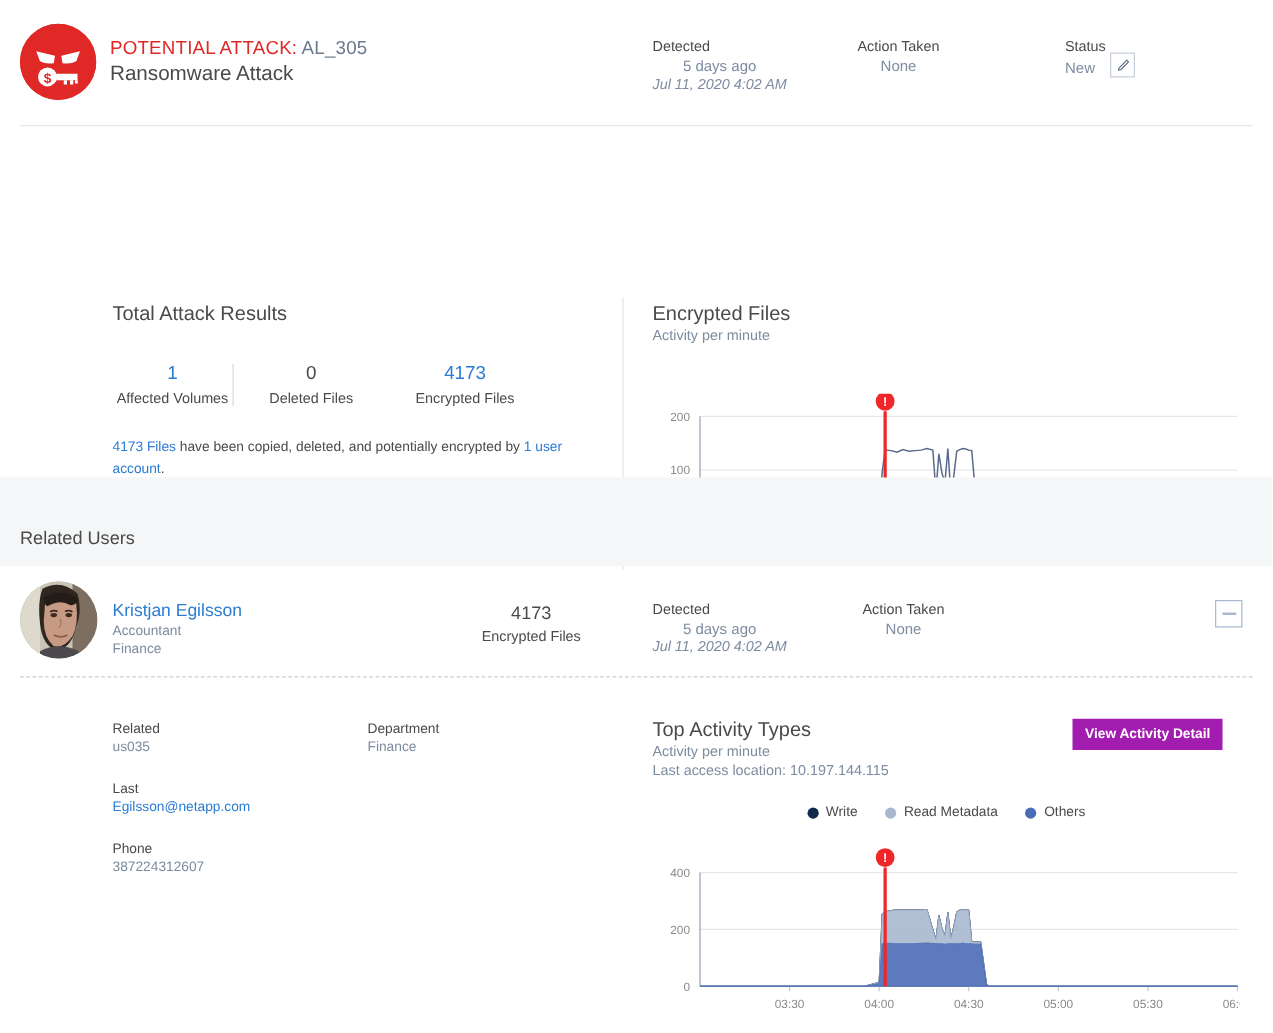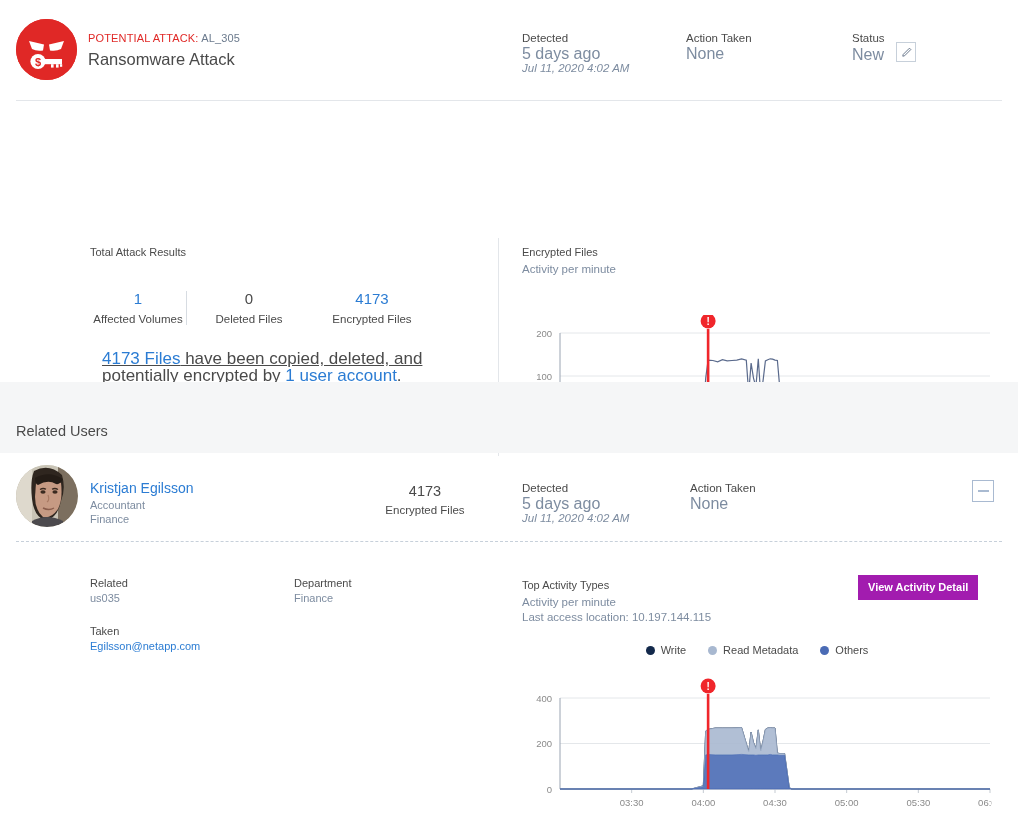--- a/index.html
+++ b/index.html
@@ -17,62 +17,62 @@
   .alert-header {
     position: absolute; left:0; top:0; width:1018px; height:100px;
   }
   .alert-icon {
     position: absolute; left: 16px; top: 19px;
     width: 61px; height: 61px; border-radius: 50%;
     background: #e02826;
   }
   .alert-title-block { position: absolute; left: 88px; top: 31px; }
   .alert-kicker {
-    font-size: 11px; color: #e02826; letter-spacing: .15px; line-height: 15px; text-align: right;
+    font-size: 15px; color: #e02826; letter-spacing: .15px; line-height: 15px; text-align: right;
   }
   .alert-kicker .aid { color:#6b7a8d; }
   .alert-name {
     font-size: 16.5px; color: #4a4a4a; line-height: 22px; margin-top: 2px;
   }
 
   .meta-col { position: absolute; top: 31px; }
   .meta-label { font-size: 11.5px; color:#4a4a4a; line-height: 15px; }
-  .meta-value { font-size: 16px; color:#7d8ca0; line-height: 15px; }
+  .meta-value { font-size: 12px; color:#7d8ca0; line-height: 15px; text-align: center; }
   .meta-sub   { font-size: 11.5px; color:#7d8ca0; font-style: italic; line-height: 15px; }
 
   .status-row { display:flex; align-items:center; gap:12px; }
   .edit-btn {
     width:20px; height:20px; border:1px solid #c7d0da; background:#fff;
     display:flex; align-items:center; justify-content:center;
     margin-top:-4px; cursor:pointer;
   }
 
   .hdr-rule {
     position:absolute; left:16px; top:100px; width:986px; height:1px; background:#e3e6ea;
   }
 
   
   .summary { position:absolute; left:0; top:101px; width:1018px; height:280px; }
   .v-divider {
     position:absolute; left:498px; top:137px; width:1px; height:218px; background:#e3e6ea;
   }
-  .sec-title { font-size:11px; color:#4a4a4a; line-height:20px; }
+  .sec-title { font-size:16px; color:#4a4a4a; line-height:20px; }
   .sec-sub   { font-size:11.5px; color:#7d8ca0; line-height:15px; }
 
   .tar { position:absolute; left:90px; top:141px; width:400px; }
   .stats { display:flex; margin-top:26px; }
   .stat { text-align:center; position:relative; }
   .stat .num { font-size:15px; line-height:22px; color:#2b7cd3; }
   .stat .num.zero { color:#4a4a4a; }
   .stat .lbl { font-size:11.5px; line-height:18px; color:#4a4a4a; }
   .stat.sep::before{
     content:""; position:absolute; left:0; top:3px; width:1px; height:34px; background:#d7dce2;
   }
   .tar-text { margin-top:22px; }
-  .tar-text p { margin:0 0 0 12px; font-size:17px; line-height:17px; color:#4a4a4a;text-decoration:underline; }
+  .tar-text p { margin:0 0 0 0; font-size:11px; line-height:17px; color:#4a4a4a; }
   .tar-text .lnk { color:#2b7cd3; }
   .tar-note { margin-top:18px; font-size:11.5px; font-style:italic; color:#4a4a4a; line-height:17px;}
   .tar-ext  { margin-top:11px; font-size:11.5px; color:#4a4a4a; line-height:17px;}
 
   .ef { position:absolute; left:522px; top:141px; width:470px; }
 
   
   .chart-wrap { position:relative; }
   .chart-svg { display:block; }
   .tick { font-size:9.5px; fill:#8a8a8a; font-family:"Liberation Sans", sans-serif; }
@@ -322,22 +322,26 @@
     
     
   </div>
 
   <div class="fields-a">
     <div class="field">
       <div class="f-lbl">Related</div>
       <div class="f-val">us035</div>
     </div>
     <div class="field">
-      <div class="f-lbl">Taken</div>
+      <div class="f-lbl">Last</div>
       <div class="f-val link">Egilsson@netapp.com</div>
+    </div>
+    <div class="field">
+      <div class="f-lbl">Phone</div>
+      <div class="f-val">387224312607</div>
     </div>
   </div>
 
   <div class="fields-b">
     <div class="field">
       <div class="f-lbl">Department</div>
       <div class="f-val">Finance</div>
     </div>
   </div>
 

